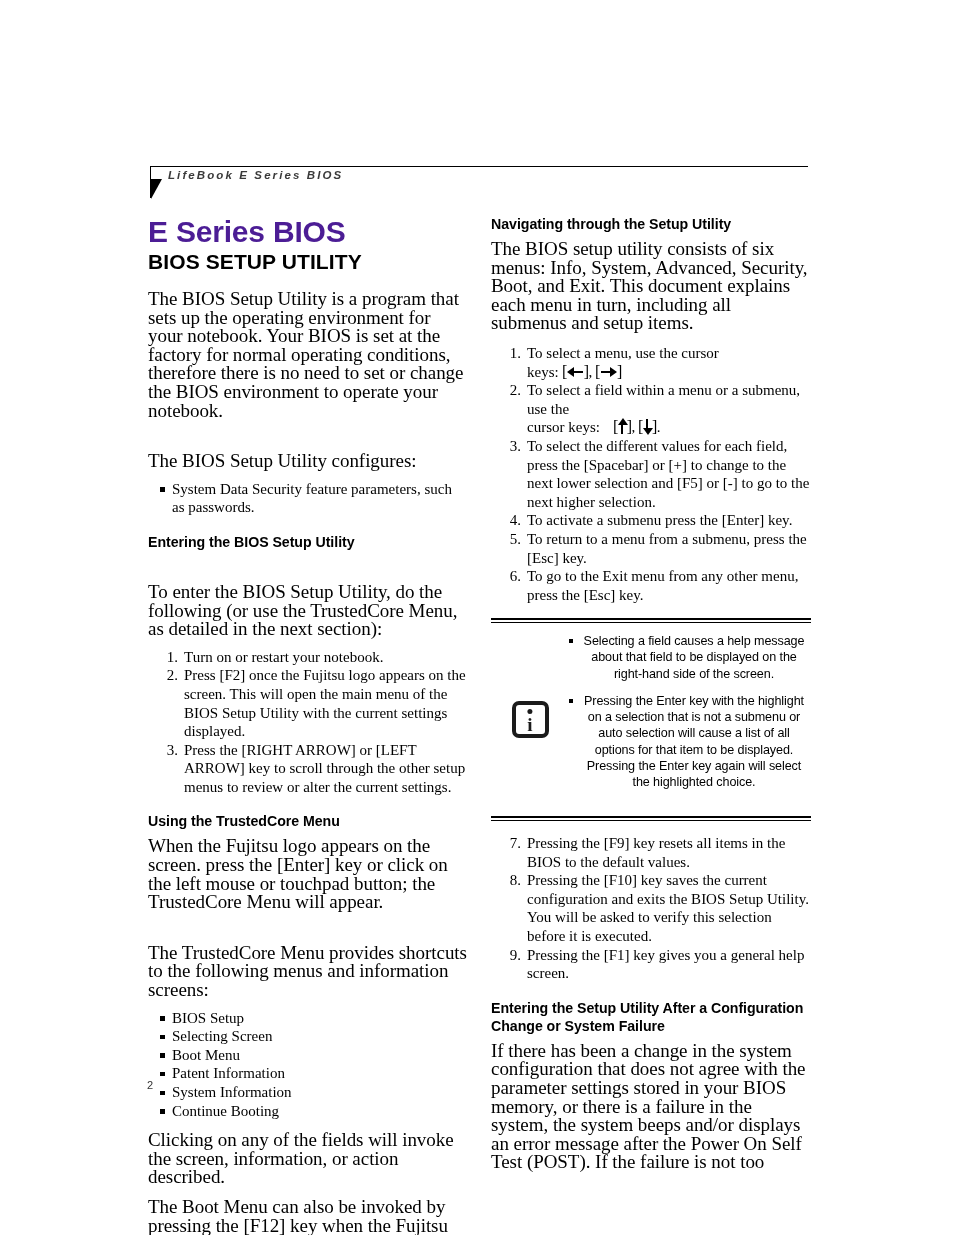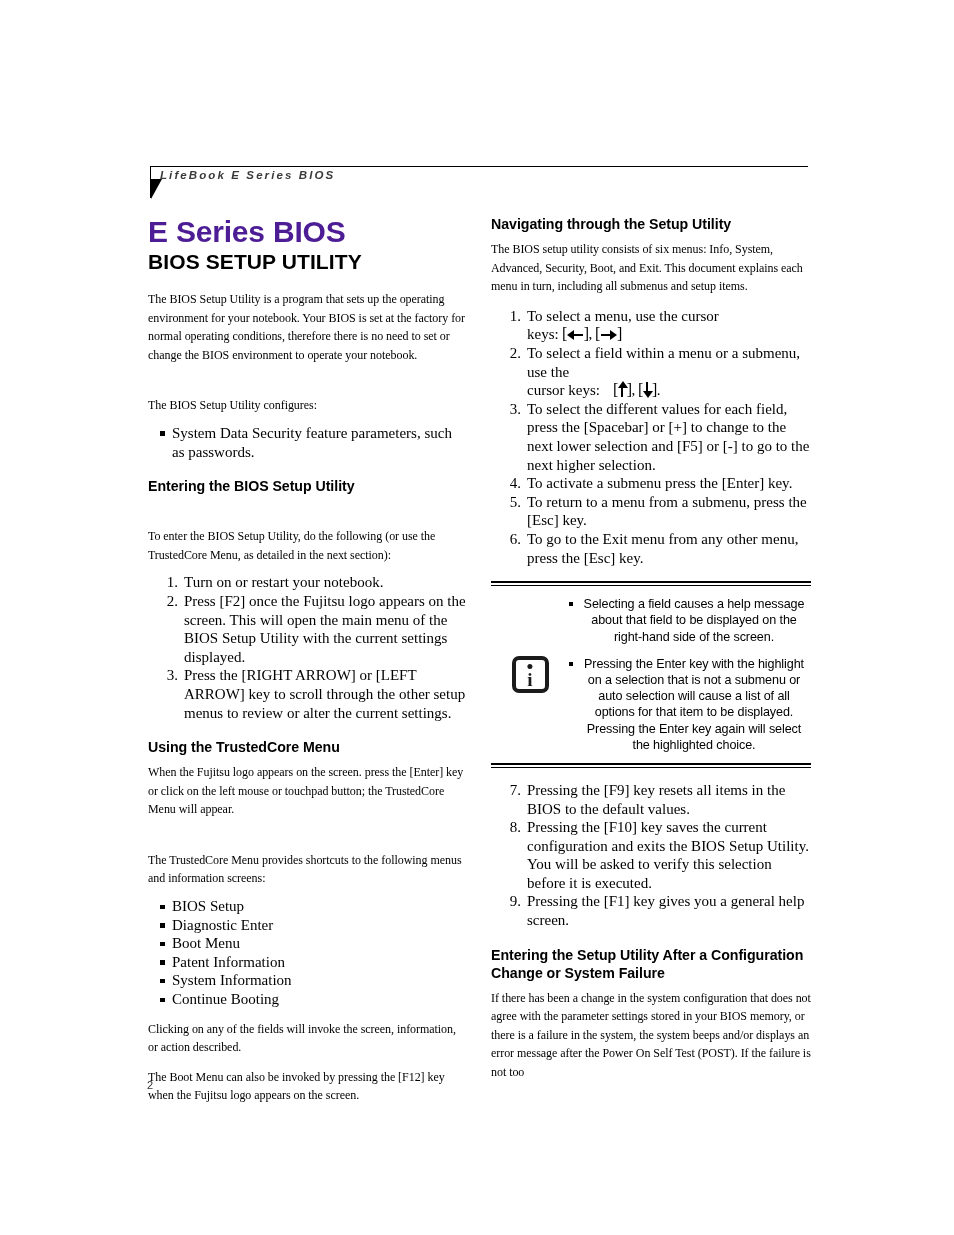--- a/index.html
+++ b/index.html
@@ -52,21 +52,21 @@
     position: absolute;
     left: 11px;
     top: 13px;
     width: 0;
     height: 0;
     border-left: 11px solid #000;
     border-bottom: 20px solid transparent;
   }
   .header-text {
     position: absolute;
-    left: 20px;
+    left: 28px;
     top: 3px;
     font-family: "Liberation Sans", sans-serif;
     font-style: italic;
     font-weight: 600;
     font-size: 11.5px;
     letter-spacing: 2.1px;
     color: #3a3a3a;
     white-space: nowrap;
   }
 
@@ -103,21 +103,21 @@
     font-weight: bold;
     font-size: 14.2px;
     line-height: 18px;
     margin: 16px 0 7px 0;
     letter-spacing: -0.05px;
     color: #000;
   }
   h3.sec-head.first { margin-top: 0; }
 
   p.body {
-    font-size: 12px;
+    font-size: 19px;
     line-height: 18.6px;
     margin: 0 0 11px 0;
     text-align: left;
     letter-spacing: -0.05px;
   }
   p.body.tight { margin-bottom: 9px; margin-top: 32px; }
 
   ul.bullets {
     list-style: none;
     margin: 0 0 11px 0;
@@ -310,21 +310,21 @@
   }
   ul.note-bullets li {
     position: relative;
     font-family: "Liberation Sans", sans-serif;
     font-size: 12.6px;
     line-height: 16.2px;
     padding-left: 12px;
     margin-bottom: 11px;
     letter-spacing: -0.1px;
   }
-  ul.note-bullets li:last-child { margin-bottom: 0; }
+  ul.note-bullets li:last-child { margin-bottom: 16px; }
   ul.note-bullets li .bsq {
     position: absolute;
     left: 0;
     top: 6px;
     width: 4.2px;
     height: 4.2px;
     background: #000;
   }
 
   
@@ -372,21 +372,21 @@
       <li><span class="num">3.</span><span>Press the [RIGHT ARROW] or [LEFT ARROW] key to scroll through the other setup menus to review or alter the current settings.</span></li>
     </ol>
 
     <h3 class="sec-head">Using the TrustedCore Menu</h3>
 
     <p class="body">When the Fujitsu logo appears on the screen. press the [Enter] key or click on the left mouse or touchpad button; the TrustedCore Menu will appear.</p>
     <p class="body tight">The TrustedCore Menu provides shortcuts to the following menus and information screens:</p>
 
     <ul class="bullets">
       <li><span class="bsq"></span><span>BIOS Setup</span></li>
-      <li><span class="bsq"></span><span>Diagnostic Enter</span></li>
+      <li><span class="bsq"></span><span>Selecting Screen</span></li>
       <li><span class="bsq"></span><span>Boot Menu</span></li>
       <li><span class="bsq"></span><span>Patent Information</span></li>
       <li><span class="bsq"></span><span>System Information</span></li>
       <li><span class="bsq"></span><span>Continue Booting</span></li>
     </ul>
 
     <p class="body">Clicking on any of the fields will invoke the screen, information, or action described.</p>
     <p class="body">The Boot Menu can also be invoked by pressing the [F12] key when the Fujitsu logo appears on the screen.</p>
 
   </div>

